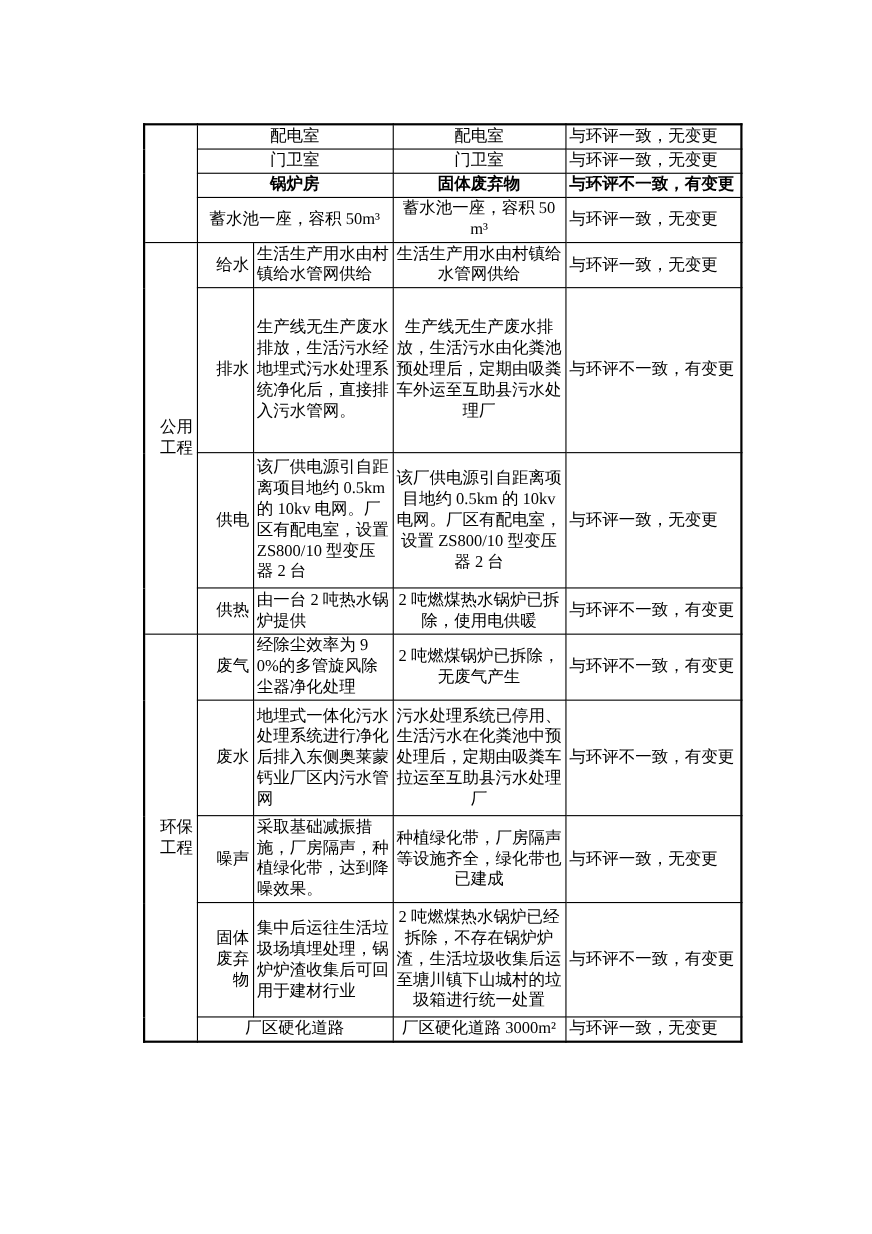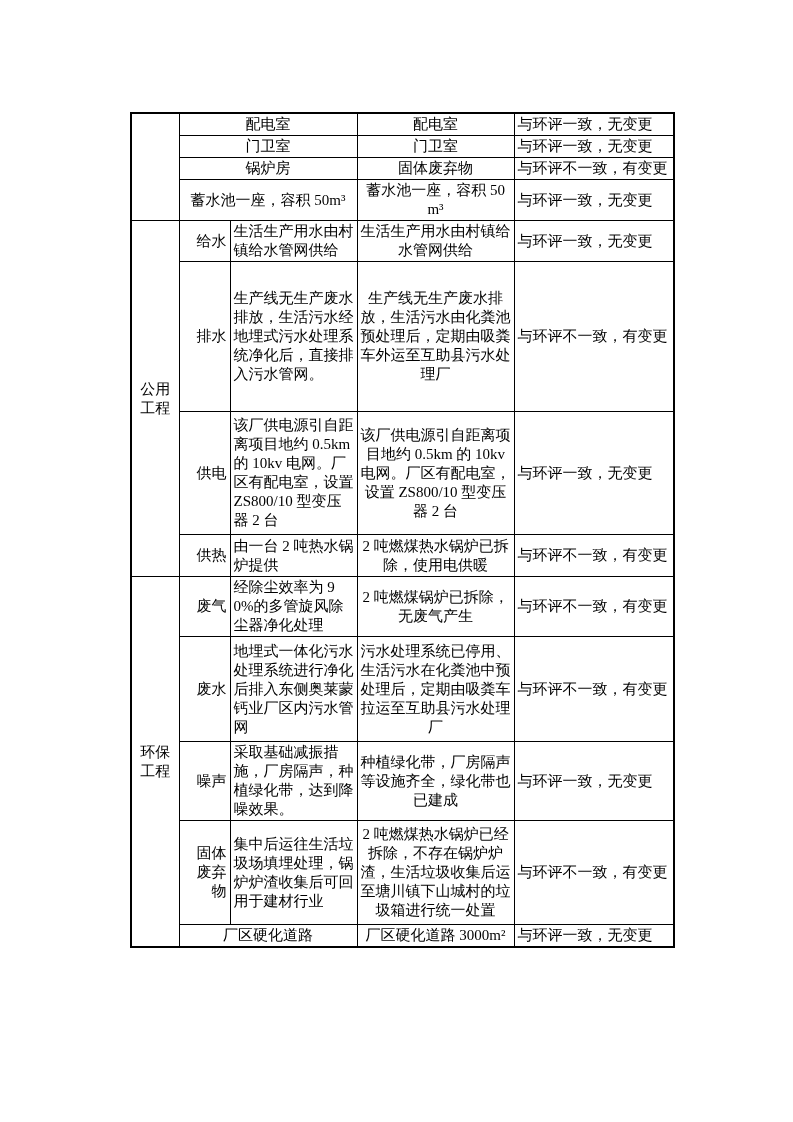--- a/index.html
+++ b/index.html
@@ -33,21 +33,21 @@
     line-height: 19px;
   }
   table.doc-table td {
     border: 1px solid #000;
     vertical-align: middle;
     padding: 1px 3px;
     overflow: hidden;
     word-break: break-all;
   }
   td.sec {
-    text-align: center;
+    text-align: right;
     padding: 0 4px;
   }
   td.item {
     text-align: right;
     padding: 0 4px 0 4px;
   }
   td.eia {
     text-align: left;
     padding: 1px 3px;
   }
@@ -58,21 +58,21 @@
     text-align: center;
   }
   td.concl {
     text-align: left;
     white-space: nowrap;
     padding: 0;
   }
   
   tr.r1  { height: 22px; }
   tr.r2  { height: 22px; }
-  tr.r3  { height: 22px; }
+  tr.r3  { height: 22px; font-weight: bold; }
   tr.r4  { height: 21px; }
   tr.r5  { height: 41px; }
   tr.r6  { height: 150px; }
   tr.r7  { height: 123px; }
   tr.r8  { height: 42px; }
   tr.r9  { height: 54px; }
   tr.r10 { height: 105px; }
   tr.r11 { height: 72px; }
   tr.r12 { height: 104px; }
   tr.r13 { height: 22px; }

